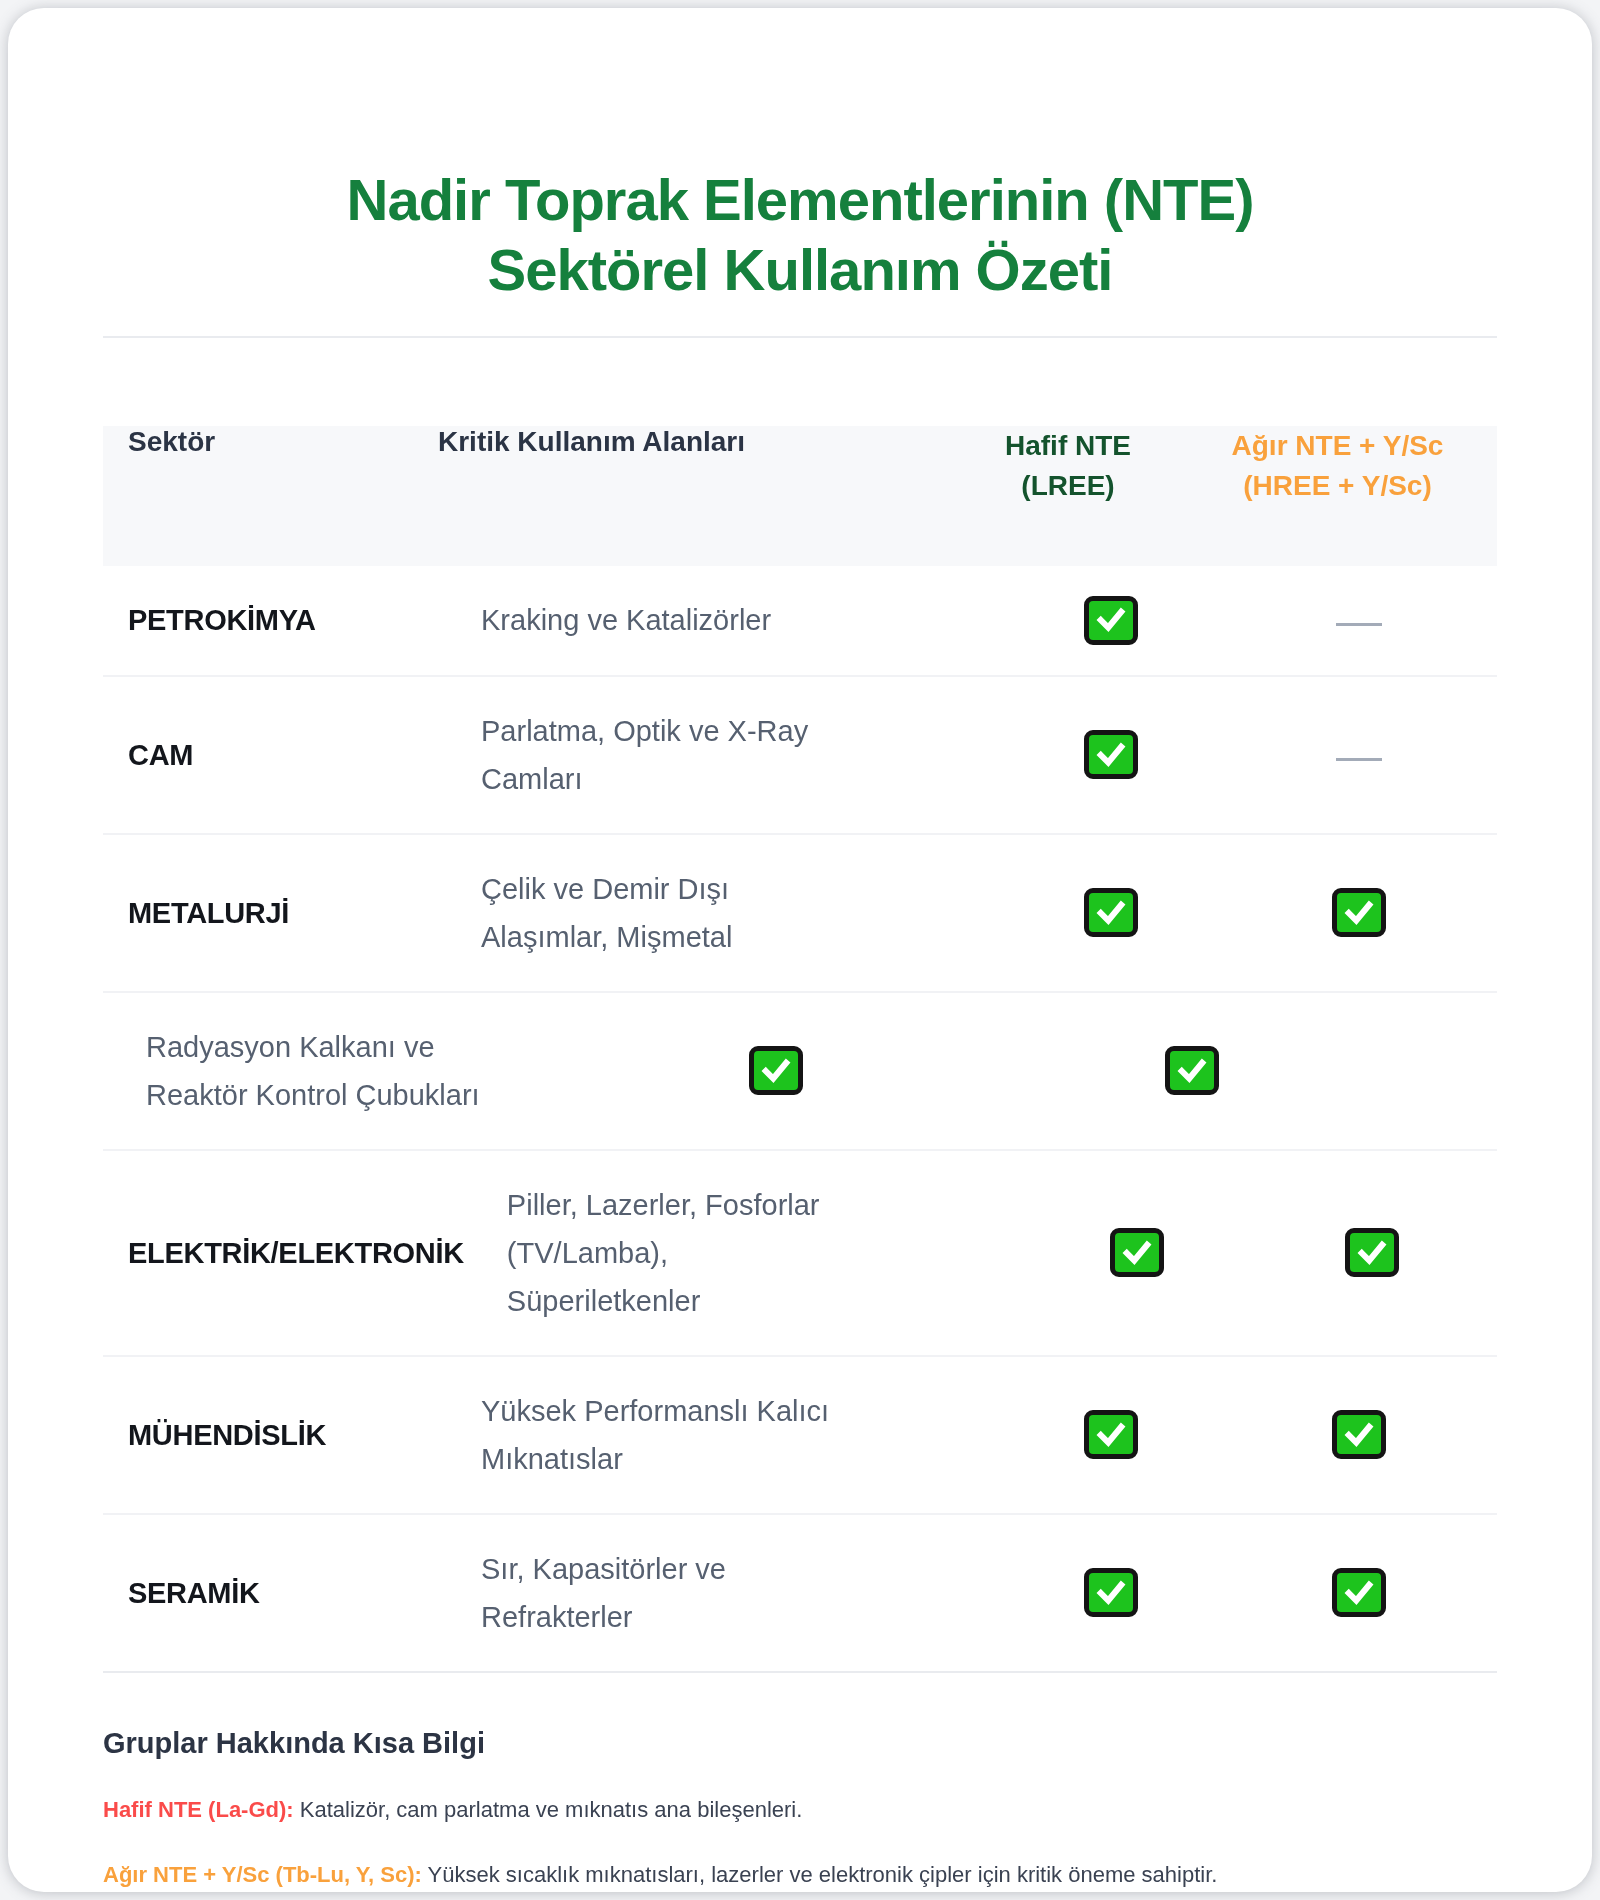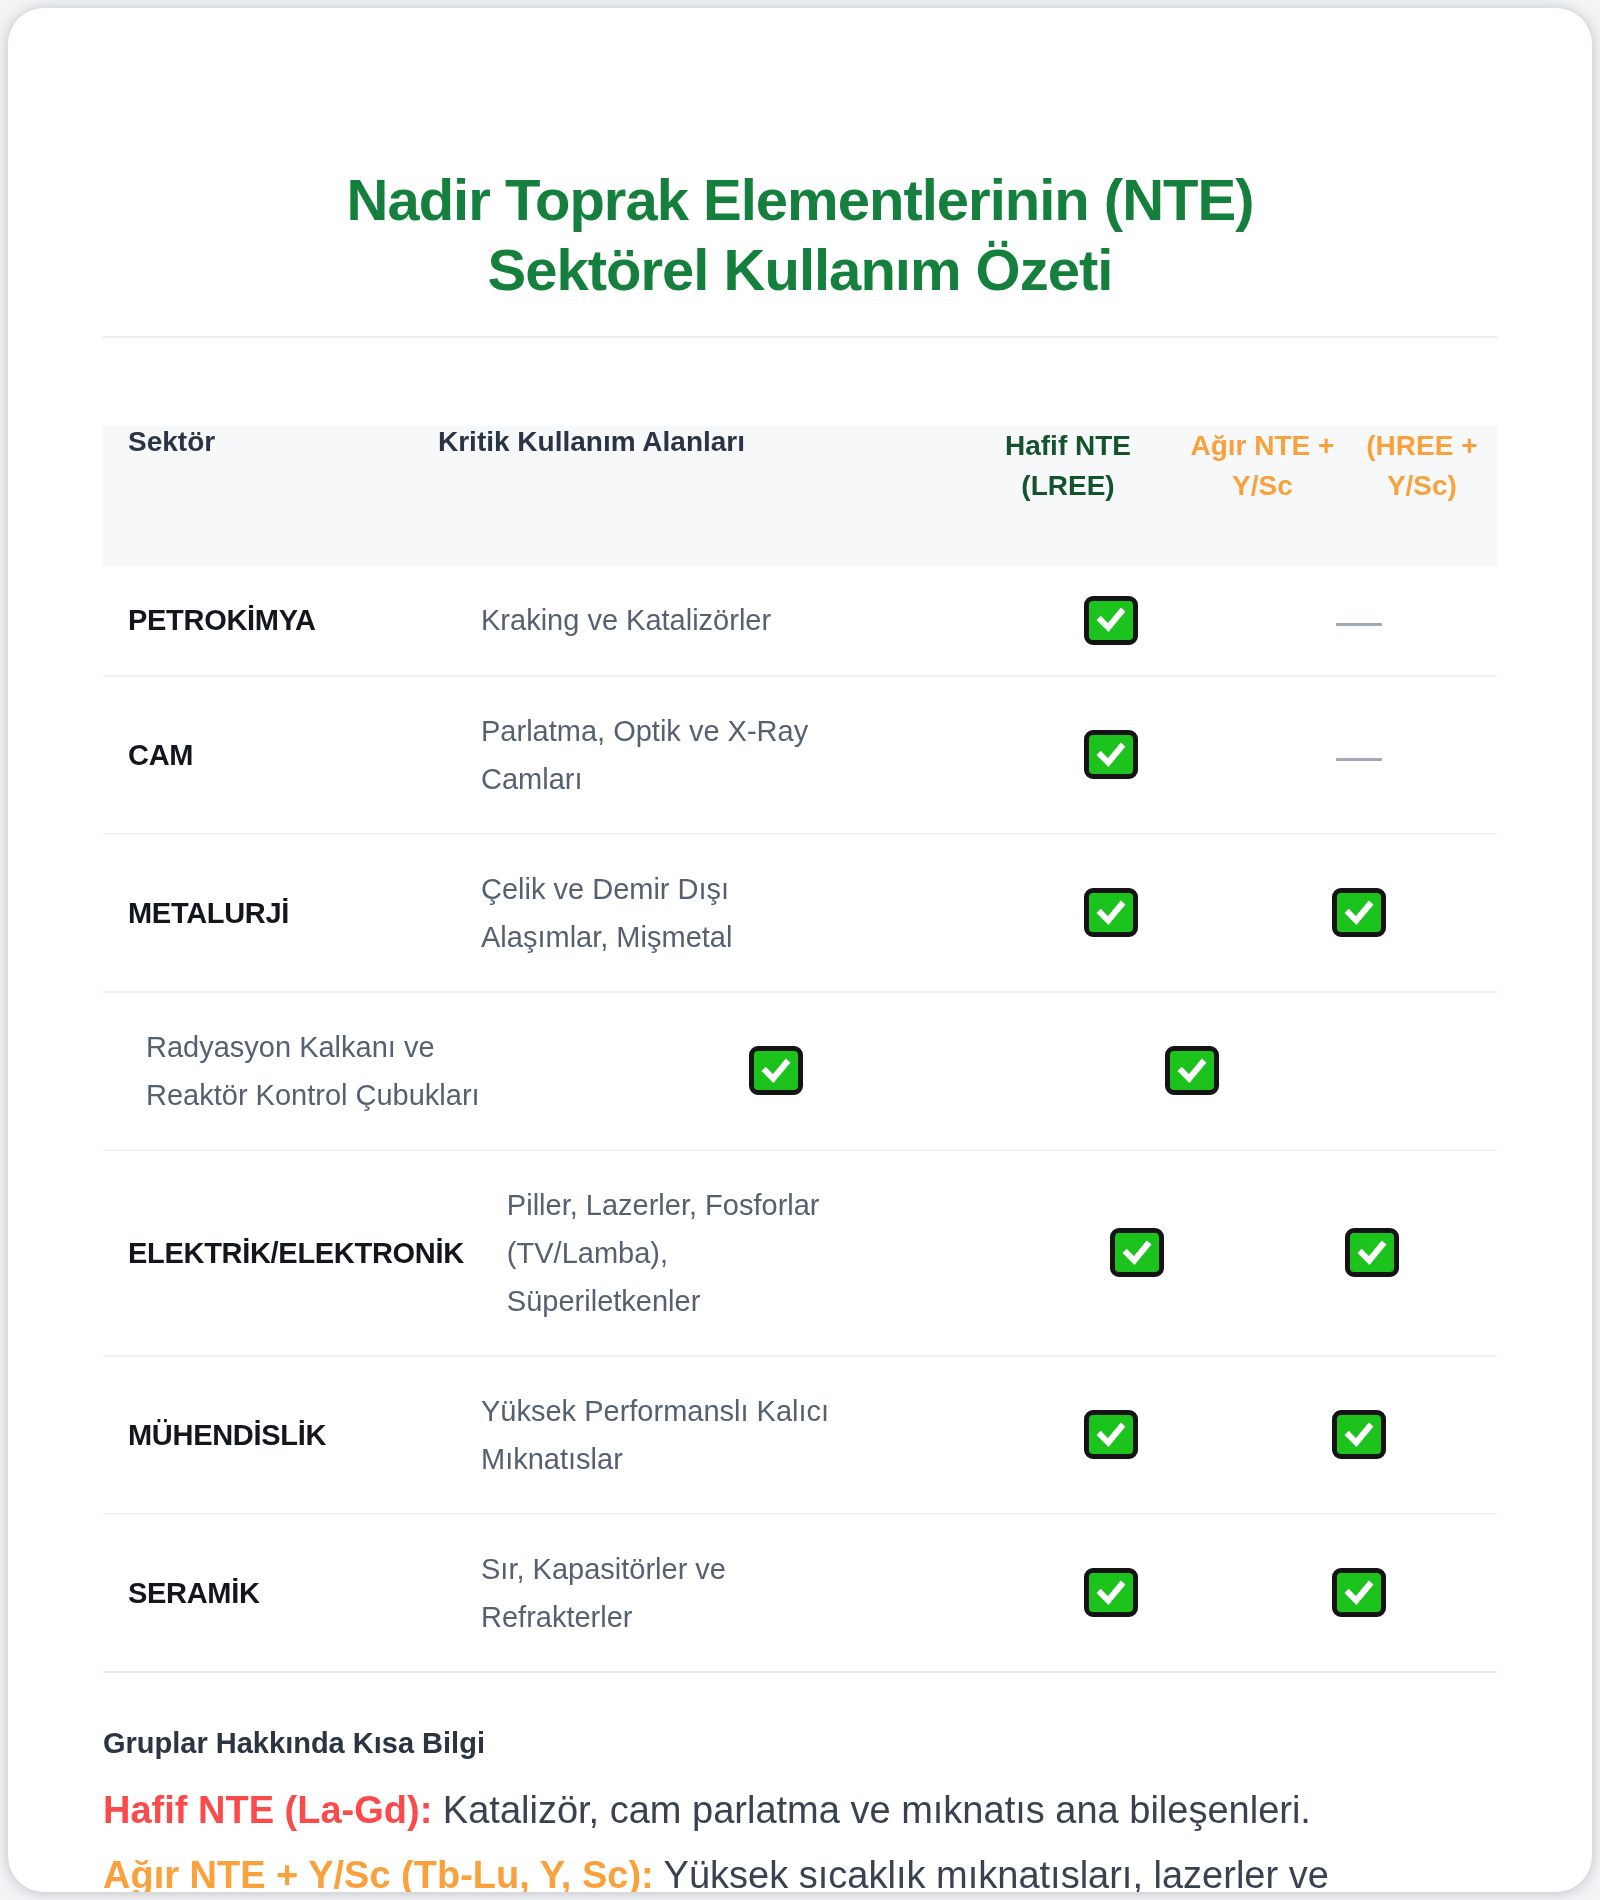--- a/index.html
+++ b/index.html
@@ -25,21 +25,21 @@
 
   
   .table{margin-top:88px;}
   .thead{
     background:#f7f8fa;display:flex;align-items:flex-start;height:140px;
     font-weight:700;font-size:28px;color:#2b3445;
   }
   .col-sector{flex:0 0 335px;padding-left:25px;box-sizing:border-box;}
   .col-usage{flex:0 0 520px;}
   .col-lree{flex:0 0 220px;display:flex;flex-direction:column;align-items:center;text-align:center;line-height:40px;}
-  .col-hree{flex:1;display:flex;flex-direction:row;align-items:center;text-align:center;line-height:40px;}
+  .col-hree{flex:1;display:flex;flex-direction:column;align-items:center;text-align:center;line-height:40px;}
   .hdr-lree{color:#fa4b4a;}
   .hdr-hree{color:#f9a13c;}
 
   .trow{display:flex;align-items:center;padding:30px 0;border-top:2px solid #f1f2f5;}
   .trow:first-of-type{border-top:none;}
   .sector{
     font-weight:800;font-size:29px;color:#13161c;letter-spacing:-.3px;line-height:48px;
   }
   .usage{font-size:29px;color:#566070;line-height:48px;margin-left:43px;}
   .mark-cell{display:flex;align-items:center;justify-content:center;}
@@ -50,21 +50,21 @@
     display:inline-flex;align-items:center;justify-content:center;
   }
   .checkbox svg{width:34px;height:30px;display:block;}
   .checkbox path{stroke:#ffffff;stroke-width:4.4;fill:none;stroke-linecap:square;stroke-linejoin:miter;}
   .dash{font-size:46px;color:#a3abb8;line-height:46px;font-weight:400;}
 
   
   .footer-divider{height:2px;background:#e9ebef;}
   .footer{padding-top:52px;}
   .footer-heading{font-size:29px;font-weight:700;color:#2c3444;line-height:36px;margin-bottom:26px;}
-  .note{font-size:38px;line-height:46px;color:#3a4252;margin-bottom:6px;margin-top:19px;}
+  .note{font-size:22px;line-height:46px;color:#3a4252;margin-bottom:6px;margin-top:19px;}
   .note-label{font-weight:700;}
 </style>
 </head>
 <body>
 
 <div class="card">
   <div class="content">
 
     <h1 class="page-title">
       <div>Nadir Toprak Elementlerinin (NTE)</div>

